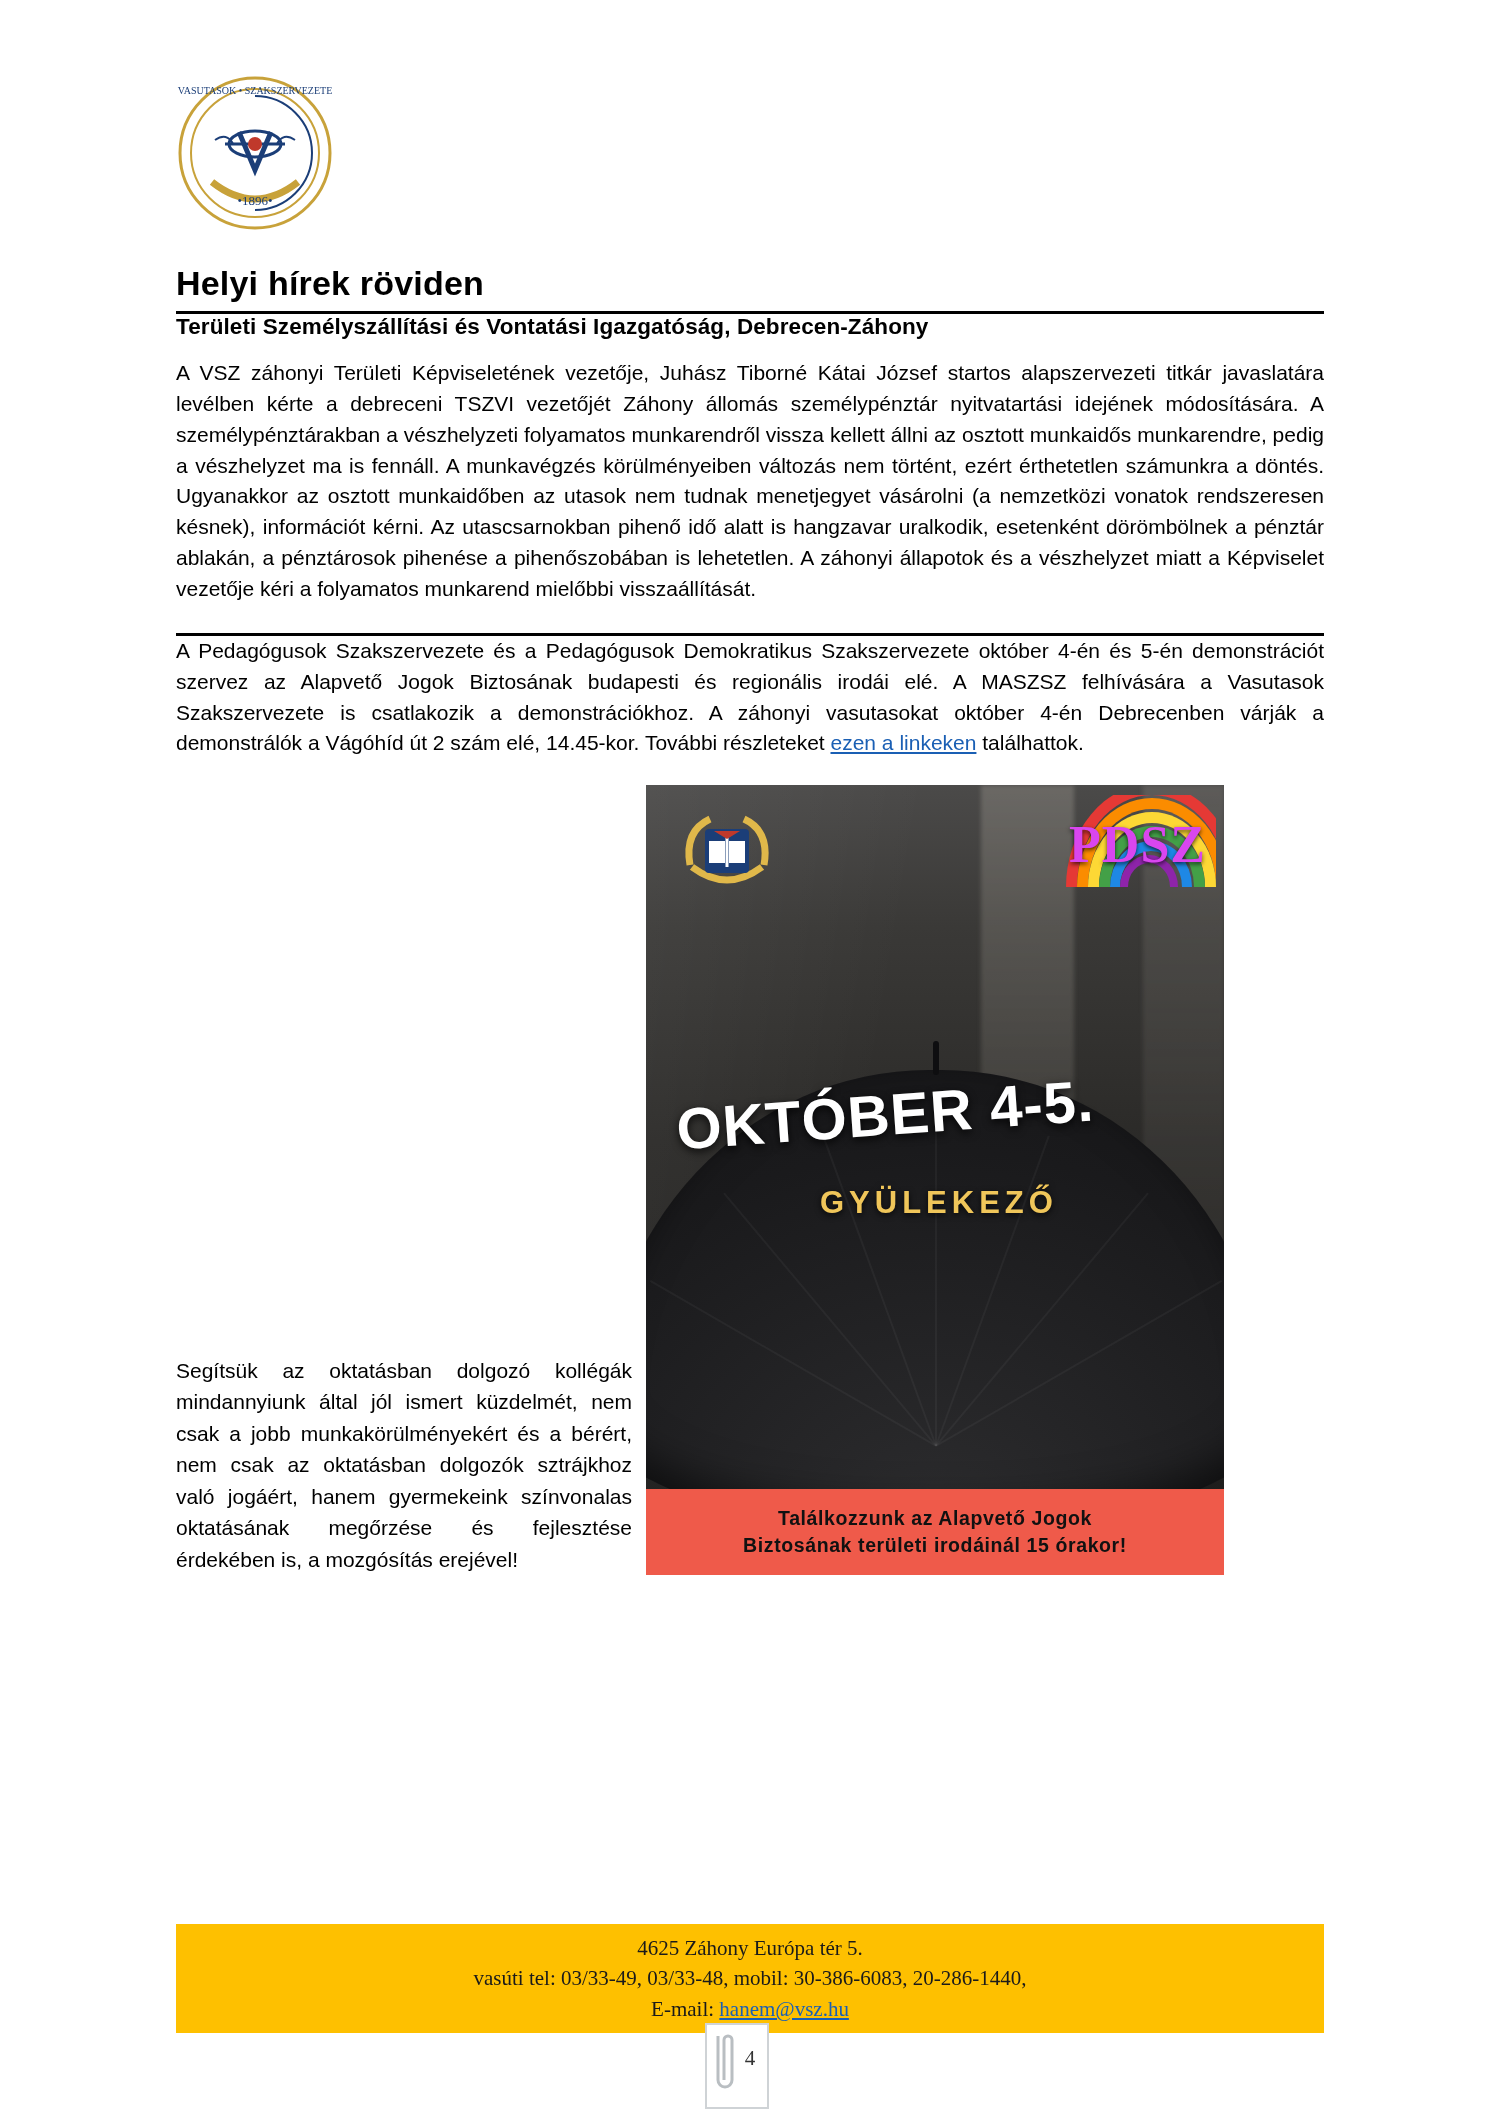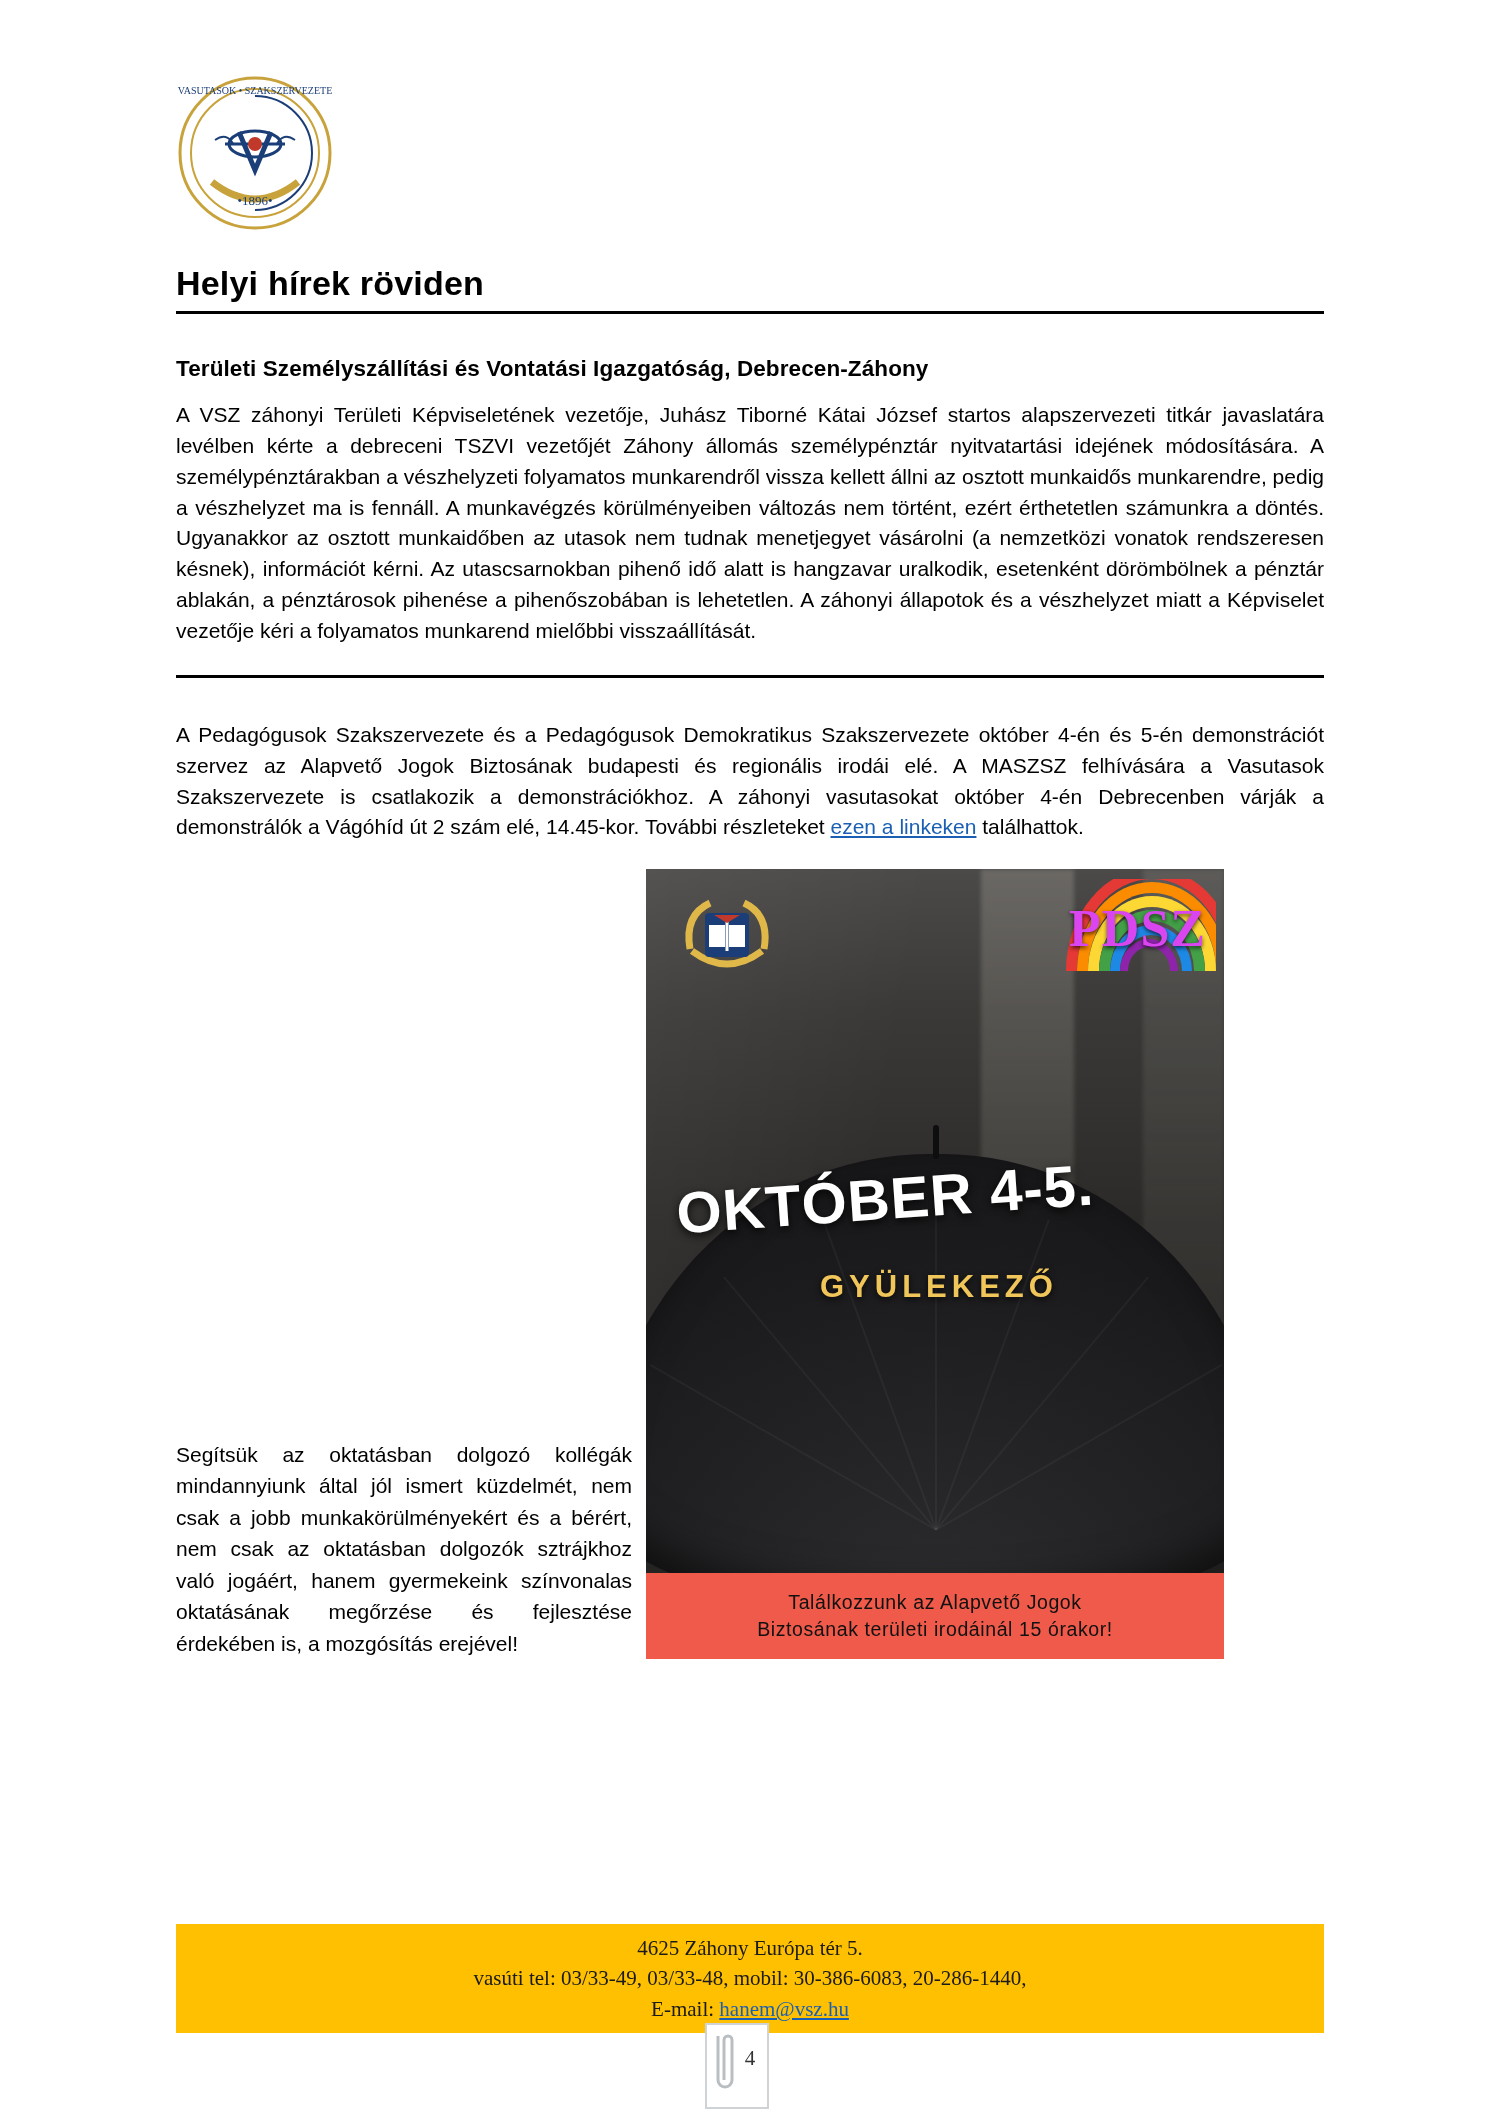--- a/index.html
+++ b/index.html
@@ -63,21 +63,20 @@
     font-weight: bold;
     letter-spacing: 0.2px;
     padding-bottom: 8px;
   }
   .rule-thick {
     border-bottom: 3px solid #000;
     width: 100%;
   }
 
   .section {
-    margin-top: 42px;
   }
   .section-title {
     font-size: 22.5px;
     font-weight: bold;
     letter-spacing: 0.1px;
     margin-bottom: 18px;
   }
   p.body {
     font-size: 21px;
     line-height: 1.47;
@@ -233,21 +232,21 @@
     left: 0;
     right: 0;
     bottom: 0;
     height: 86px;
     background: #ef5a4a;
     color: #111;
     display: flex;
     flex-direction: column;
     align-items: center;
     justify-content: center;
-    font-weight: normal;
+    font-weight: bold;
     font-size: 19.5px;
     letter-spacing: 0.6px;
     line-height: 1.42;
     text-align: center;
     padding: 0 12px;
     box-sizing: border-box;
   }
 
   
   .footer-band {

